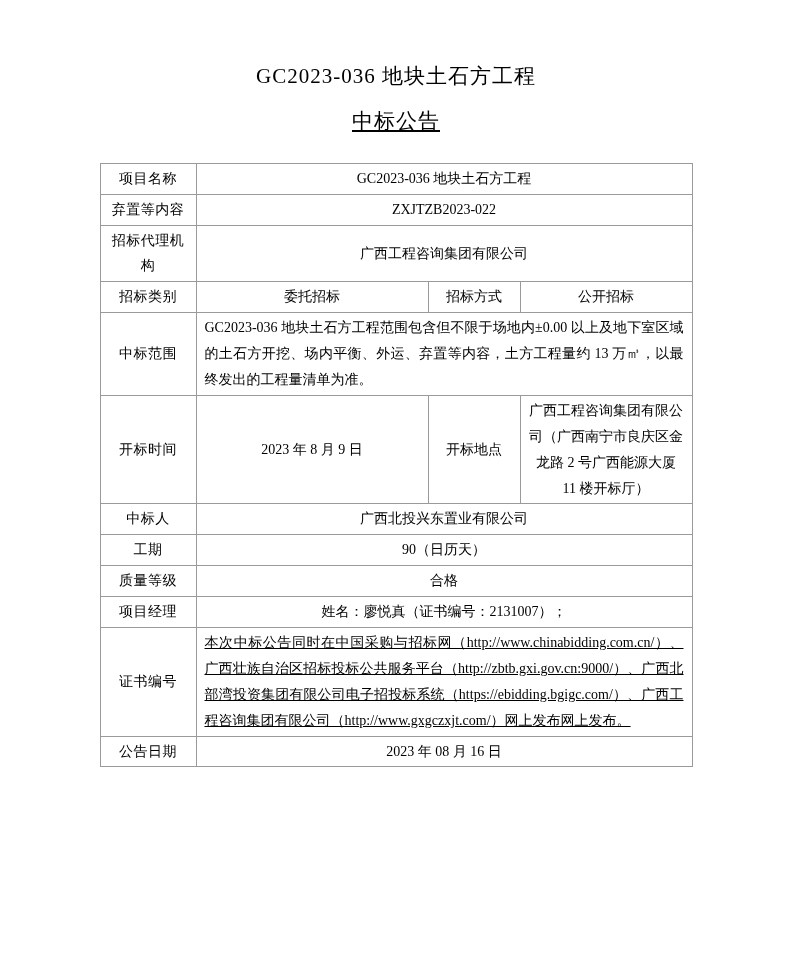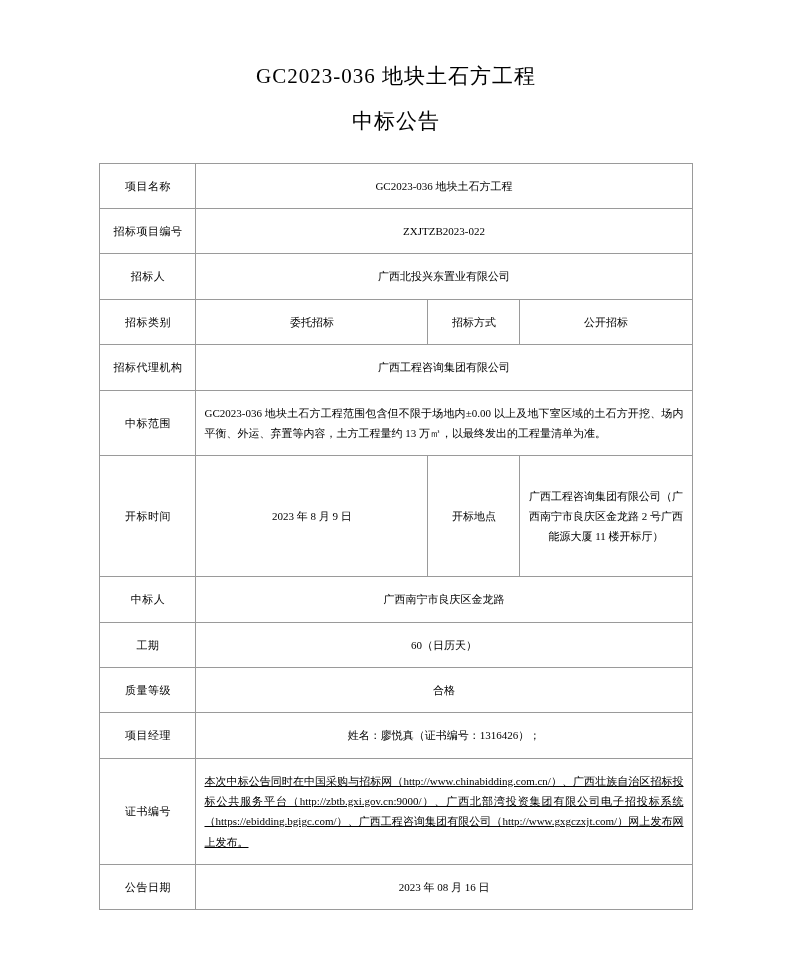--- a/index.html
+++ b/index.html
@@ -27,32 +27,33 @@
   .title-line1 {
     font-size: 21px;
     letter-spacing: 1px;
     line-height: 1.4;
   }
   .title-line2 {
     font-size: 21px;
     letter-spacing: 1px;
     line-height: 1.4;
     margin-top: 16px;
+    text-decoration: underline;
   }
   table.announce {
     border-collapse: collapse;
     width: 592px;
     margin: 26px auto 0 auto;
     table-layout: fixed;
   }
   table.announce td {
     border: 1px solid #9a9a9a;
-    font-size: 11px;
+    font-size: 14px;
     line-height: 1.85;
-    padding: 12px 8px;
+    padding: 2px 8px;
     vertical-align: middle;
   }
   td.label {
     width: 96px;
     text-align: center;
     letter-spacing: 0.5px;
   }
   td.val-center {
     text-align: center;
   }
@@ -96,62 +97,58 @@
       <col style="width:232px">
       <col style="width:92px">
       <col style="width:172px">
     </colgroup>
     <tbody>
       <tr>
         <td class="label">项目名称</td>
         <td class="val-center" colspan="3">GC2023-036 地块土石方工程</td>
       </tr>
       <tr>
-        <td class="label">招标项目编号</td>
+        <td class="label">弃置等内容</td>
         <td class="val-center" colspan="3">ZXJTZB2023-022</td>
       </tr>
       <tr>
-        <td class="label">招标人</td>
-        <td class="val-center" colspan="3">广西北投兴东置业有限公司</td>
+        <td class="label">招标代理机构</td>
+        <td class="val-center" colspan="3">广西工程咨询集团有限公司</td>
       </tr>
       <tr>
         <td class="label">招标类别</td>
         <td class="val-center">委托招标</td>
         <td class="mid-label">招标方式</td>
         <td class="val-center">公开招标</td>
-      </tr>
-      <tr>
-        <td class="label">招标代理机构</td>
-        <td class="val-center" colspan="3">广西工程咨询集团有限公司</td>
       </tr>
       <tr>
         <td class="label">中标范围</td>
         <td class="val-justify" colspan="3">GC2023-036 地块土石方工程范围包含但不限于场地内±0.00 以上及地下室区域的土石方开挖、场内平衡、外运、弃置等内容，土方工程量约 13 万㎥，以最终发出的工程量清单为准。</td>
       </tr>
       <tr>
         <td class="label tall">开标时间</td>
         <td class="val-left">2023 年 8 月 9 日</td>
         <td class="mid-label">开标地点</td>
         <td class="val-left">广西工程咨询集团有限公司（广西南宁市良庆区金龙路 2 号广西能源大厦 11 楼开标厅）</td>
       </tr>
       <tr>
         <td class="label">中标人</td>
-        <td class="val-center" colspan="3">广西南宁市良庆区金龙路</td>
+        <td class="val-center" colspan="3">广西北投兴东置业有限公司</td>
       </tr>
       <tr>
         <td class="label">工期</td>
-        <td class="val-center" colspan="3">60（日历天）</td>
+        <td class="val-center" colspan="3">90（日历天）</td>
       </tr>
       <tr>
         <td class="label">质量等级</td>
         <td class="val-center" colspan="3">合格</td>
       </tr>
       <tr>
         <td class="label">项目经理</td>
-        <td class="val-center" colspan="3">姓名：廖悦真（证书编号：1316426）；</td>
+        <td class="val-center" colspan="3">姓名：廖悦真（证书编号：2131007）；</td>
       </tr>
       <tr>
         <td class="label">证书编号</td>
         <td class="media-cell" colspan="3">本次中标公告同时在中国采购与招标网（http://www.chinabidding.com.cn/）、广西壮族自治区招标投标公共服务平台（http://zbtb.gxi.gov.cn:9000/）、广西北部湾投资集团有限公司电子招投标系统（https://ebidding.bgigc.com/）、广西工程咨询集团有限公司（http://www.gxgczxjt.com/）网上发布网上发布。</td>
       </tr>
       <tr>
         <td class="label">公告日期</td>
         <td class="val-center" colspan="3">2023 年 08 月 16 日</td>
       </tr>
     </tbody>

